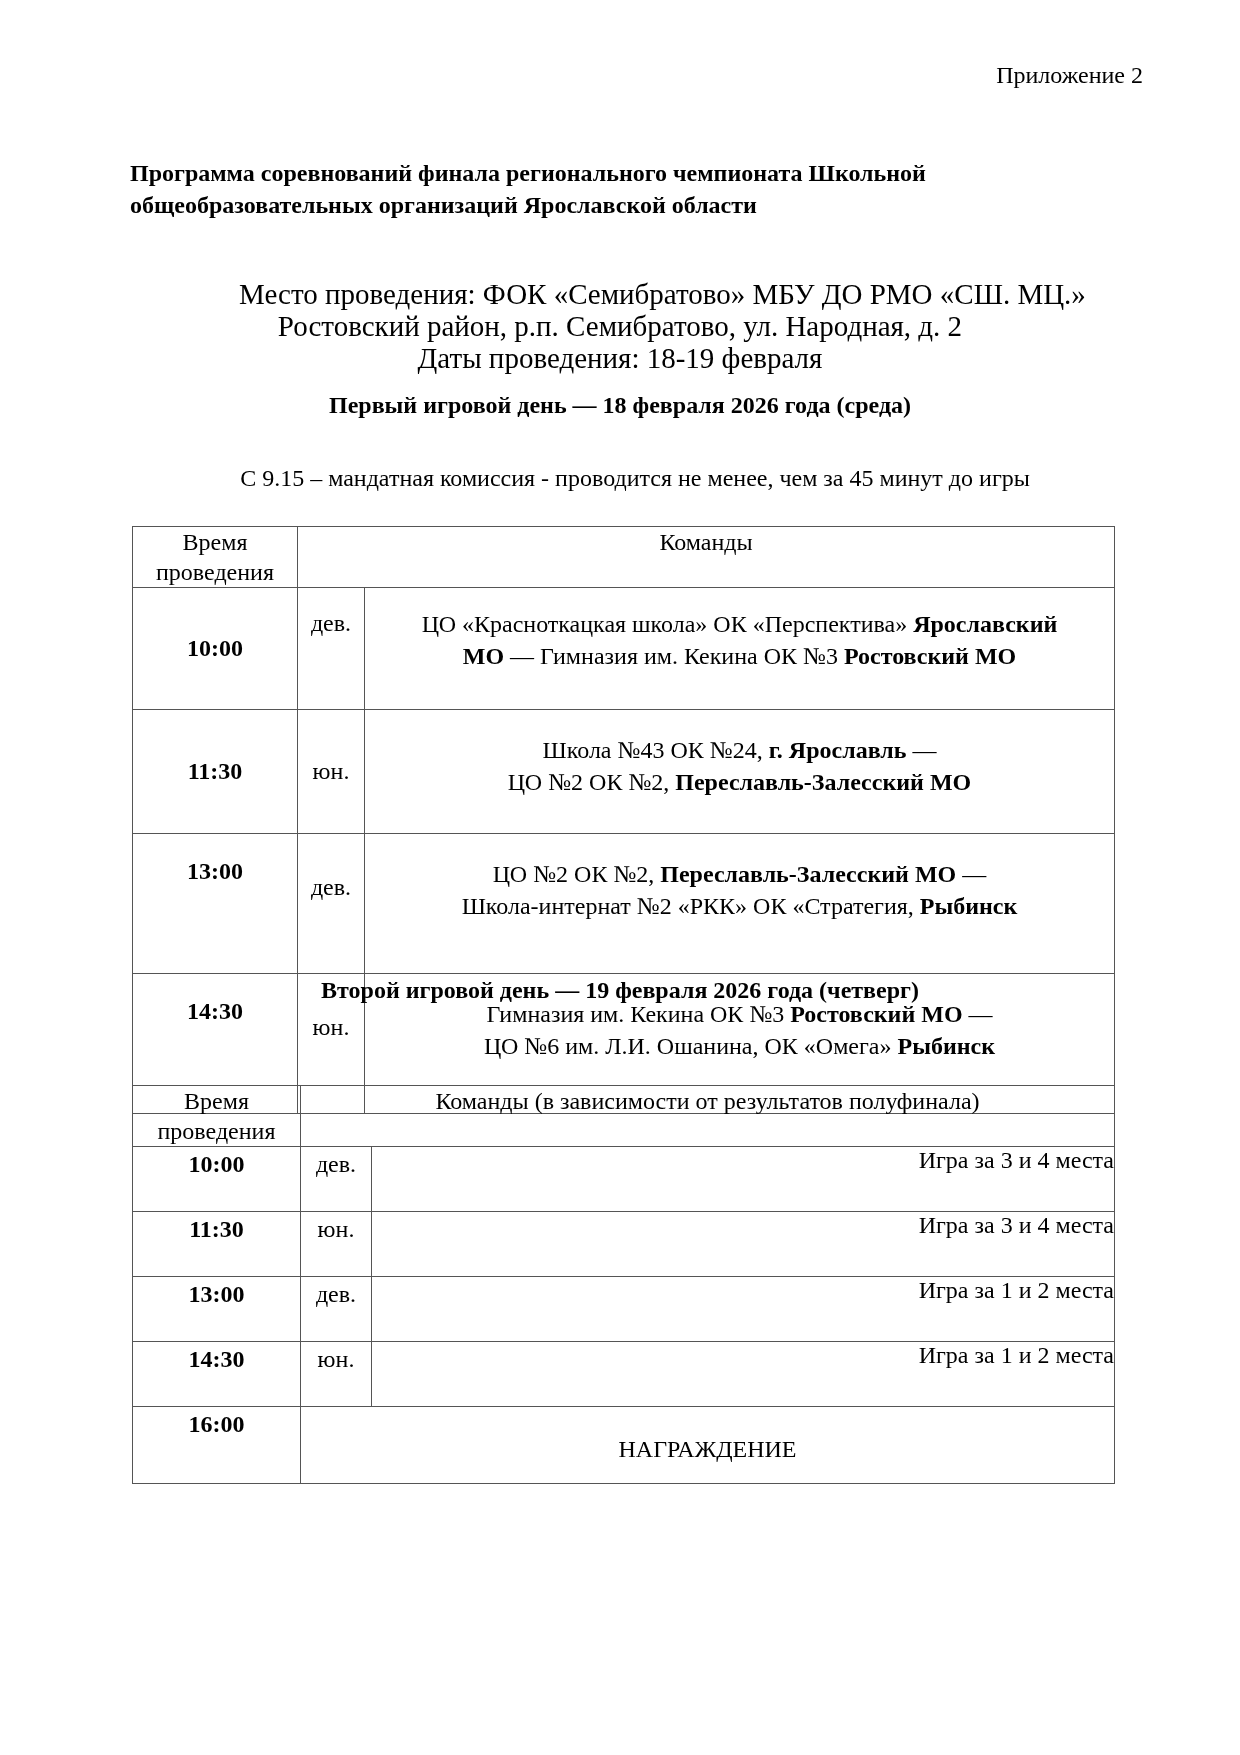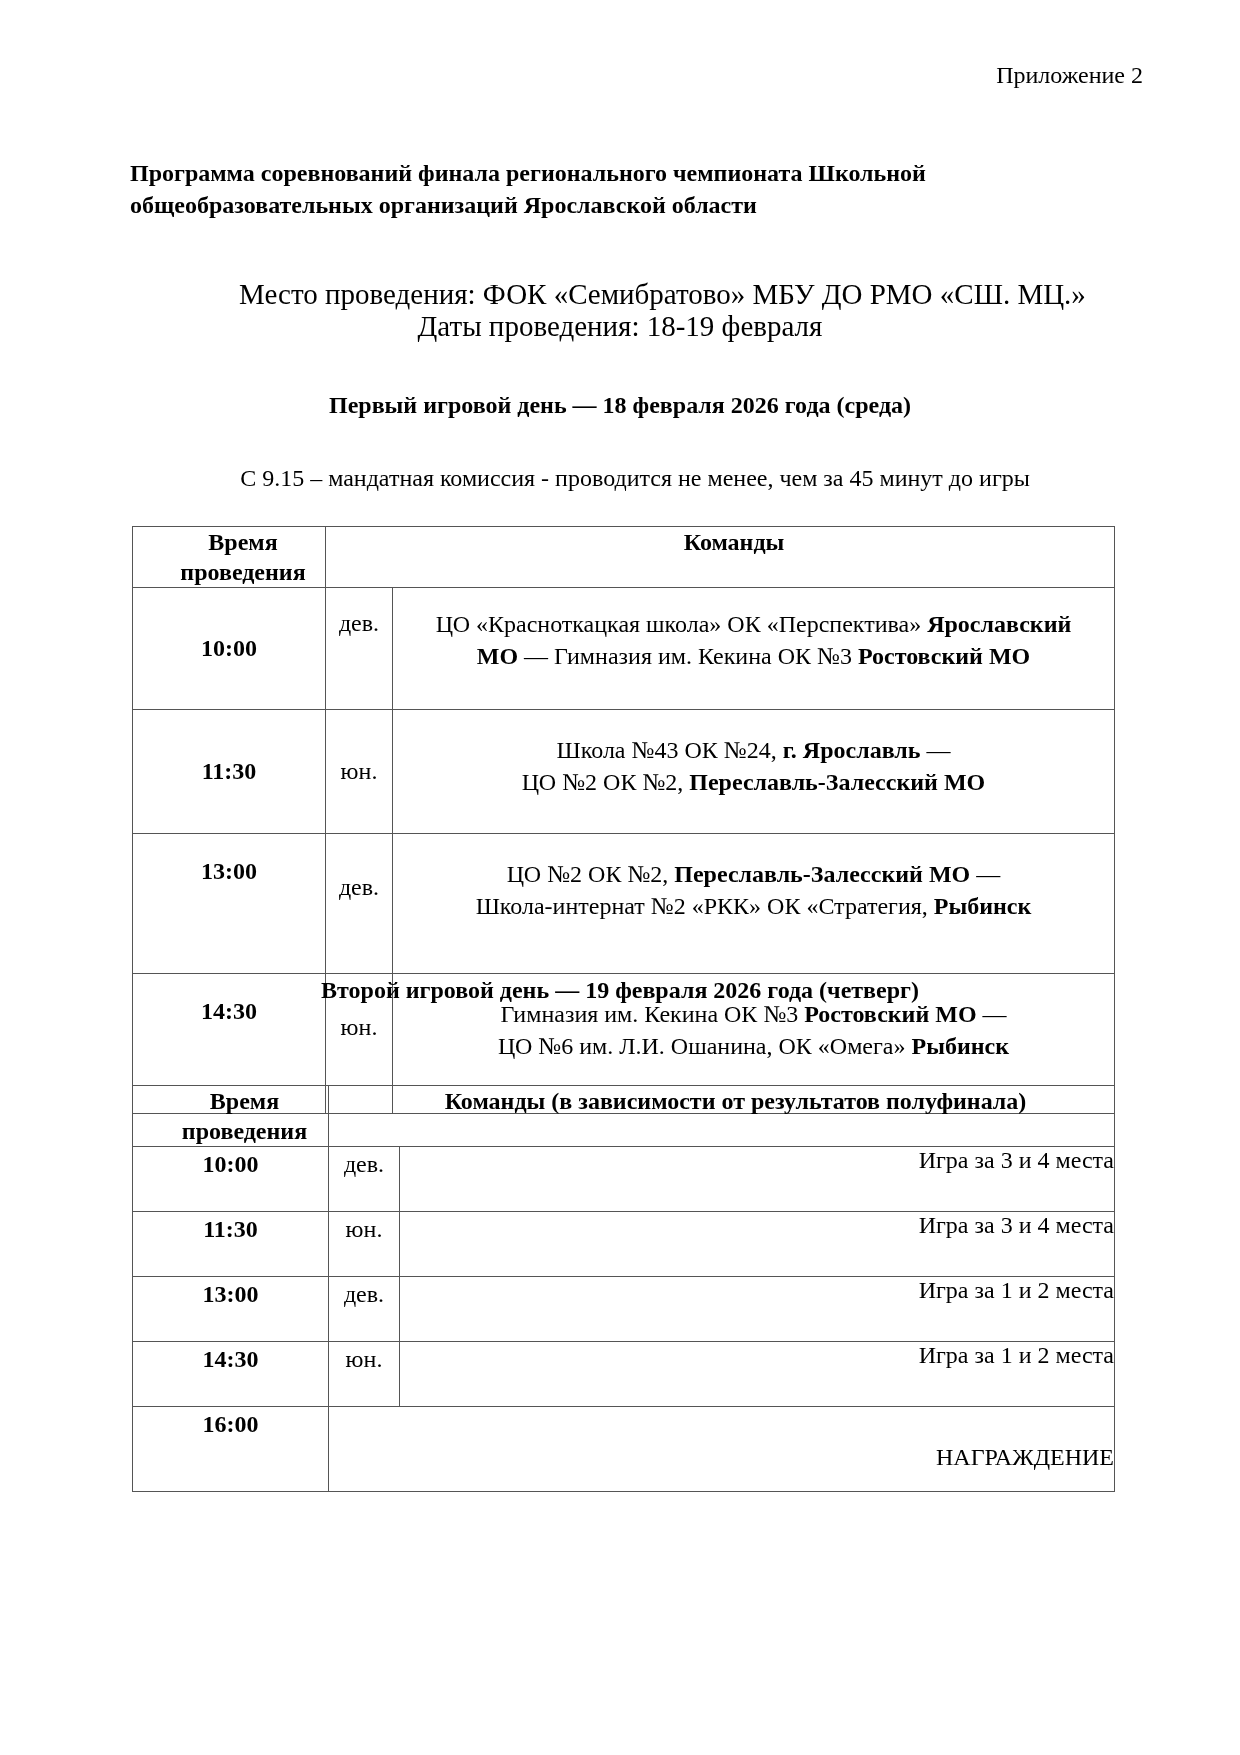--- a/index.html
+++ b/index.html
@@ -5,55 +5,56 @@
   html, body { margin: 0; padding: 0; background: #fff; }
   body { width: 1240px; height: 1755px; position: relative; font-family: "Liberation Serif", "DejaVu Serif", serif; color: #000; }
   .appendix { position: absolute; top: 62px; right: 97px; font-size: 24px; }
   .title { position: absolute; top: 157px; left: 130px; width: 980px; text-align: left; font-weight: bold; font-size: 24px; line-height: 32px; }
   .venue { position: absolute; top: 278px; left: 130px; width: 980px; text-align: center; font-size: 29px; line-height: 32px; }
   .venue .l1 { padding-left: 85px; }
   .day-heading { position: absolute; left: 130px; width: 980px; text-align: center; font-weight: bold; font-size: 24px; }
   .note { position: absolute; top: 465px; left: 130px; width: 980px; text-align: center; font-size: 24px; padding-left: 30px; box-sizing: border-box; }
   table { position: absolute; left: 132px; width: 983px; border-collapse: collapse; font-size: 24px; }
   td, th { border: 1.5px solid #555; padding: 0; }
-  th { font-weight: bold; vertical-align: top; line-height: 30px; padding-left: 28px; }
+  th { font-weight: normal; vertical-align: top; line-height: 30px; }
   .t1 { top: 526px; }
   .t1 th.time { width: 164px; height: 60px; }
   .t1 tr.row td { height: 99px; }
   .t1 td.time { width: 164px; font-weight: bold; text-align: center; vertical-align: middle; }
   .t1 td.cat { width: 66px; text-align: center; vertical-align: top; padding-top: 26px; }
   .t1 td.teams { text-align: center; vertical-align: top; padding-top: 24px; line-height: 32px; }
   .t1 tr.r0 td.time { vertical-align: middle; }
   .t1 tr.r1 td.cat { vertical-align: middle; padding-top: 0; }
   .t1 tr.r2 td.time, .t1 tr.r3 td.time { vertical-align: top; padding-top: 24px; }
   .t1 tr.r2 td.cat, .t1 tr.r3 td.cat { vertical-align: top; padding-top: 40px; }
   .t1 tr.r0 td.cat { padding-top: 22px; }
   .t1 tr.r0 td.teams { padding-top: 20px; }
   .t2 { top: 1085px; }
   .t2 th.time { width: 167px; height: 60px; }
   .t2 tr.row td { height: 60px; }
   .t2 td.time { width: 167px; font-weight: bold; text-align: center; vertical-align: top; padding-top: 4px; }
   .t2 td.cat { width: 70px; text-align: center; vertical-align: top; padding-top: 4px; }
   .t2 td.game { text-align: right; vertical-align: top; }
   .t2 tr.award td { height: 68px; }
-  .t2 td.award-text { text-align: right; vertical-align: middle; padding-top: 16px; }
+  .t2 td.award-text { text-align: center; vertical-align: middle; padding-top: 8px; }
   b { font-weight: bold; }
 </style>
 </head>
 <body>
 
 <div class="appendix">Приложение 2</div>
 
 <div class="title">
   <div>Программа соревнований финала регионального чемпионата Школьной</div>
   <div>общеобразовательных организаций Ярославской области</div>
 </div>
 
 <div class="venue">
   <div class="l1">Место проведения: ФОК «Семибратово» МБУ ДО РМО «СШ. МЦ.»</div>
+  <div>Ростовский район, р.п. Семибратово, ул. Народная, д. 2</div>
   <div>Даты проведения: 18-19 февраля</div>
 </div>
 
 <div class="day-heading" style="top:392px;">Первый игровой день — 18 февраля 2026 года (среда)</div>
 <div class="note">С 9.15 – мандатная комиссия - проводится не менее, чем за 45 минут до игры</div>
 
 <table class="t1">
   <tbody>
       <tr>
     <th class="time">Время проведения</th>

